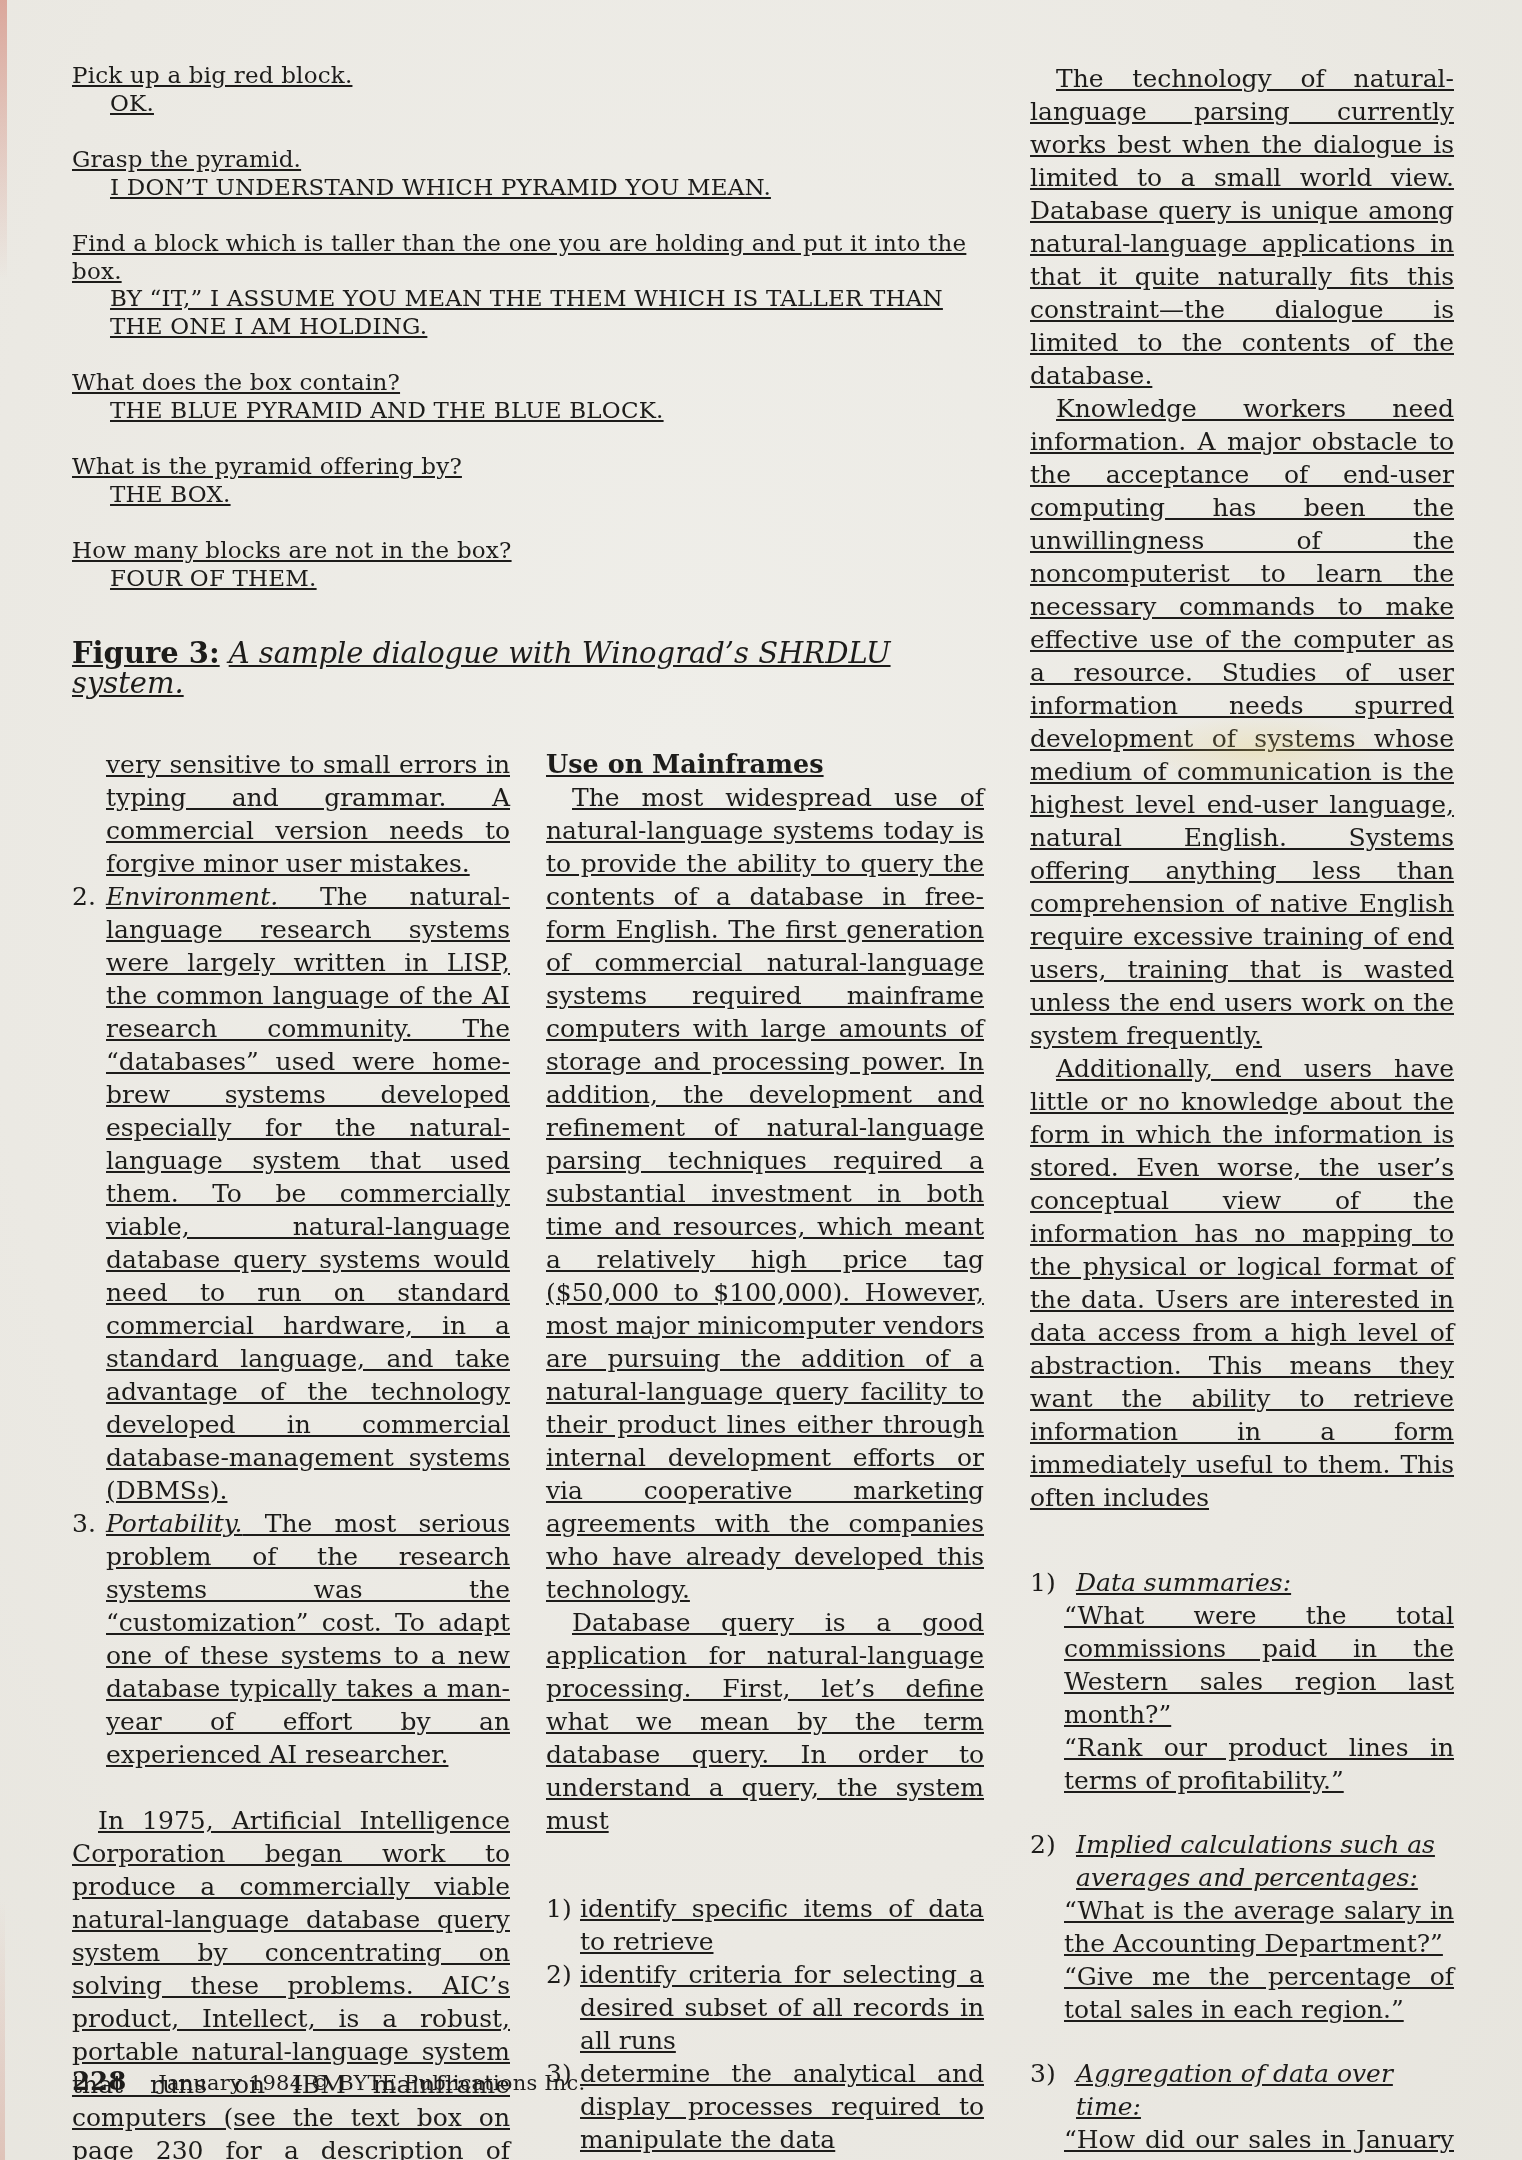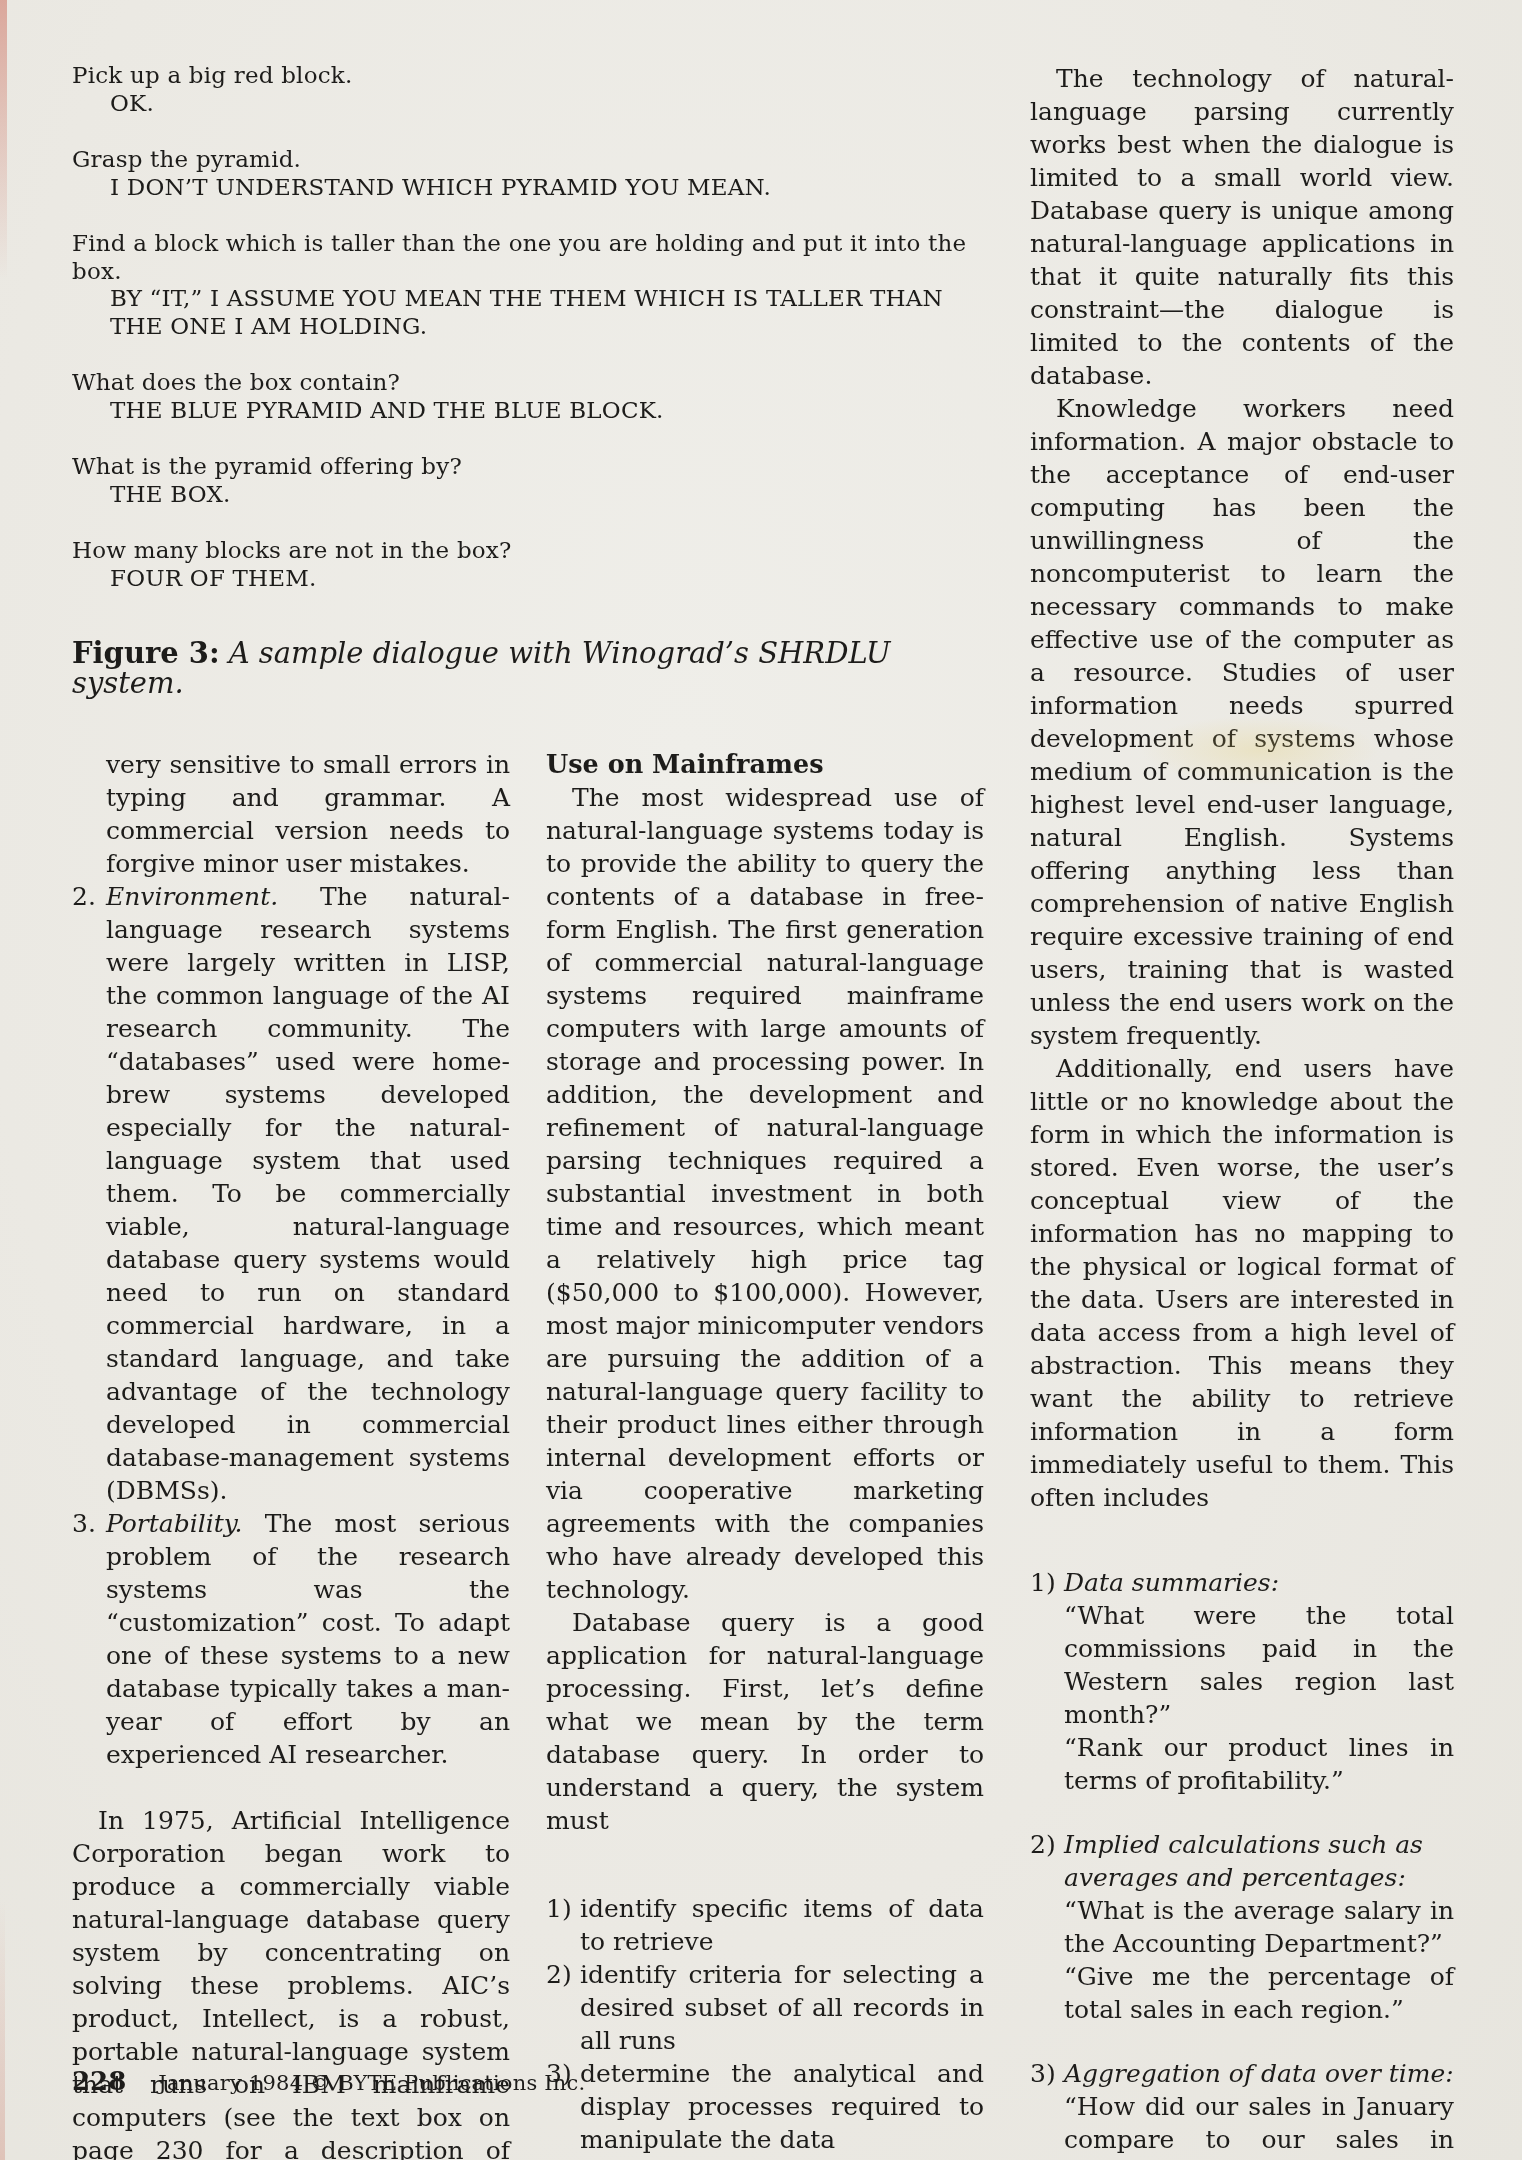--- a/index.html
+++ b/index.html
@@ -7,20 +7,21 @@
     width:1522px; height:2160px;
     background:#dddbd5;
     font-family:"DejaVu Serif","Liberation Serif",serif;
   }
   .page {
     position:relative;
     width:1522px; height:2160px;
     background:radial-gradient(ellipse at 45% 35%, #efeee9 0%, #ebe9e3 60%, #e7e5de 100%);
     color:#1d1c1a;
     overflow:hidden;
+    text-decoration:underline;
   }
   .edge-red {
     position:absolute; left:0; top:0; width:7px; height:280px;
     background:linear-gradient(to bottom, rgba(195,70,50,.40), rgba(195,70,50,0));
   }
   .edge-red2 {
     position:absolute; left:0; top:1900px; width:5px; height:260px;
     background:linear-gradient(to top, rgba(195,90,70,.25), rgba(195,90,70,0));
   }
   .smudge-yellow {
@@ -50,21 +51,21 @@
   p.indent { text-indent:26px; }
   .cont { padding-left:34px; }
   .num-item { position:relative; padding-left:34px; text-align:justify; }
   .num-item > .n { position:absolute; left:0; top:0; text-align:left; }
   .term { font-style:italic; }
   h3.heading { font-size:25.5px; font-weight:bold; line-height:33px; text-align:left; }
   .para-gap { margin-top:33px; }
   .mid-list { margin-top:55px; }
   .rlist { margin-top:52px; }
   .rlist .num-item { margin-bottom:31px; }
-  .rlist .lbl { font-style:italic; display:block; text-align:left; }
+  .rlist .lbl { font-style:italic; display:block; text-align:left;margin-left:12px; }
   .rlist .q { text-align:justify; }
 
   
   .footer { position:absolute; left:72px; top:2066px; display:flex; align-items:baseline; }
   .pn { font-size:26px; font-weight:bold; }
   .credit { margin-left:32px; font-size:21px; letter-spacing:.2px; }
 </style>
 </head>
 <body>
 

